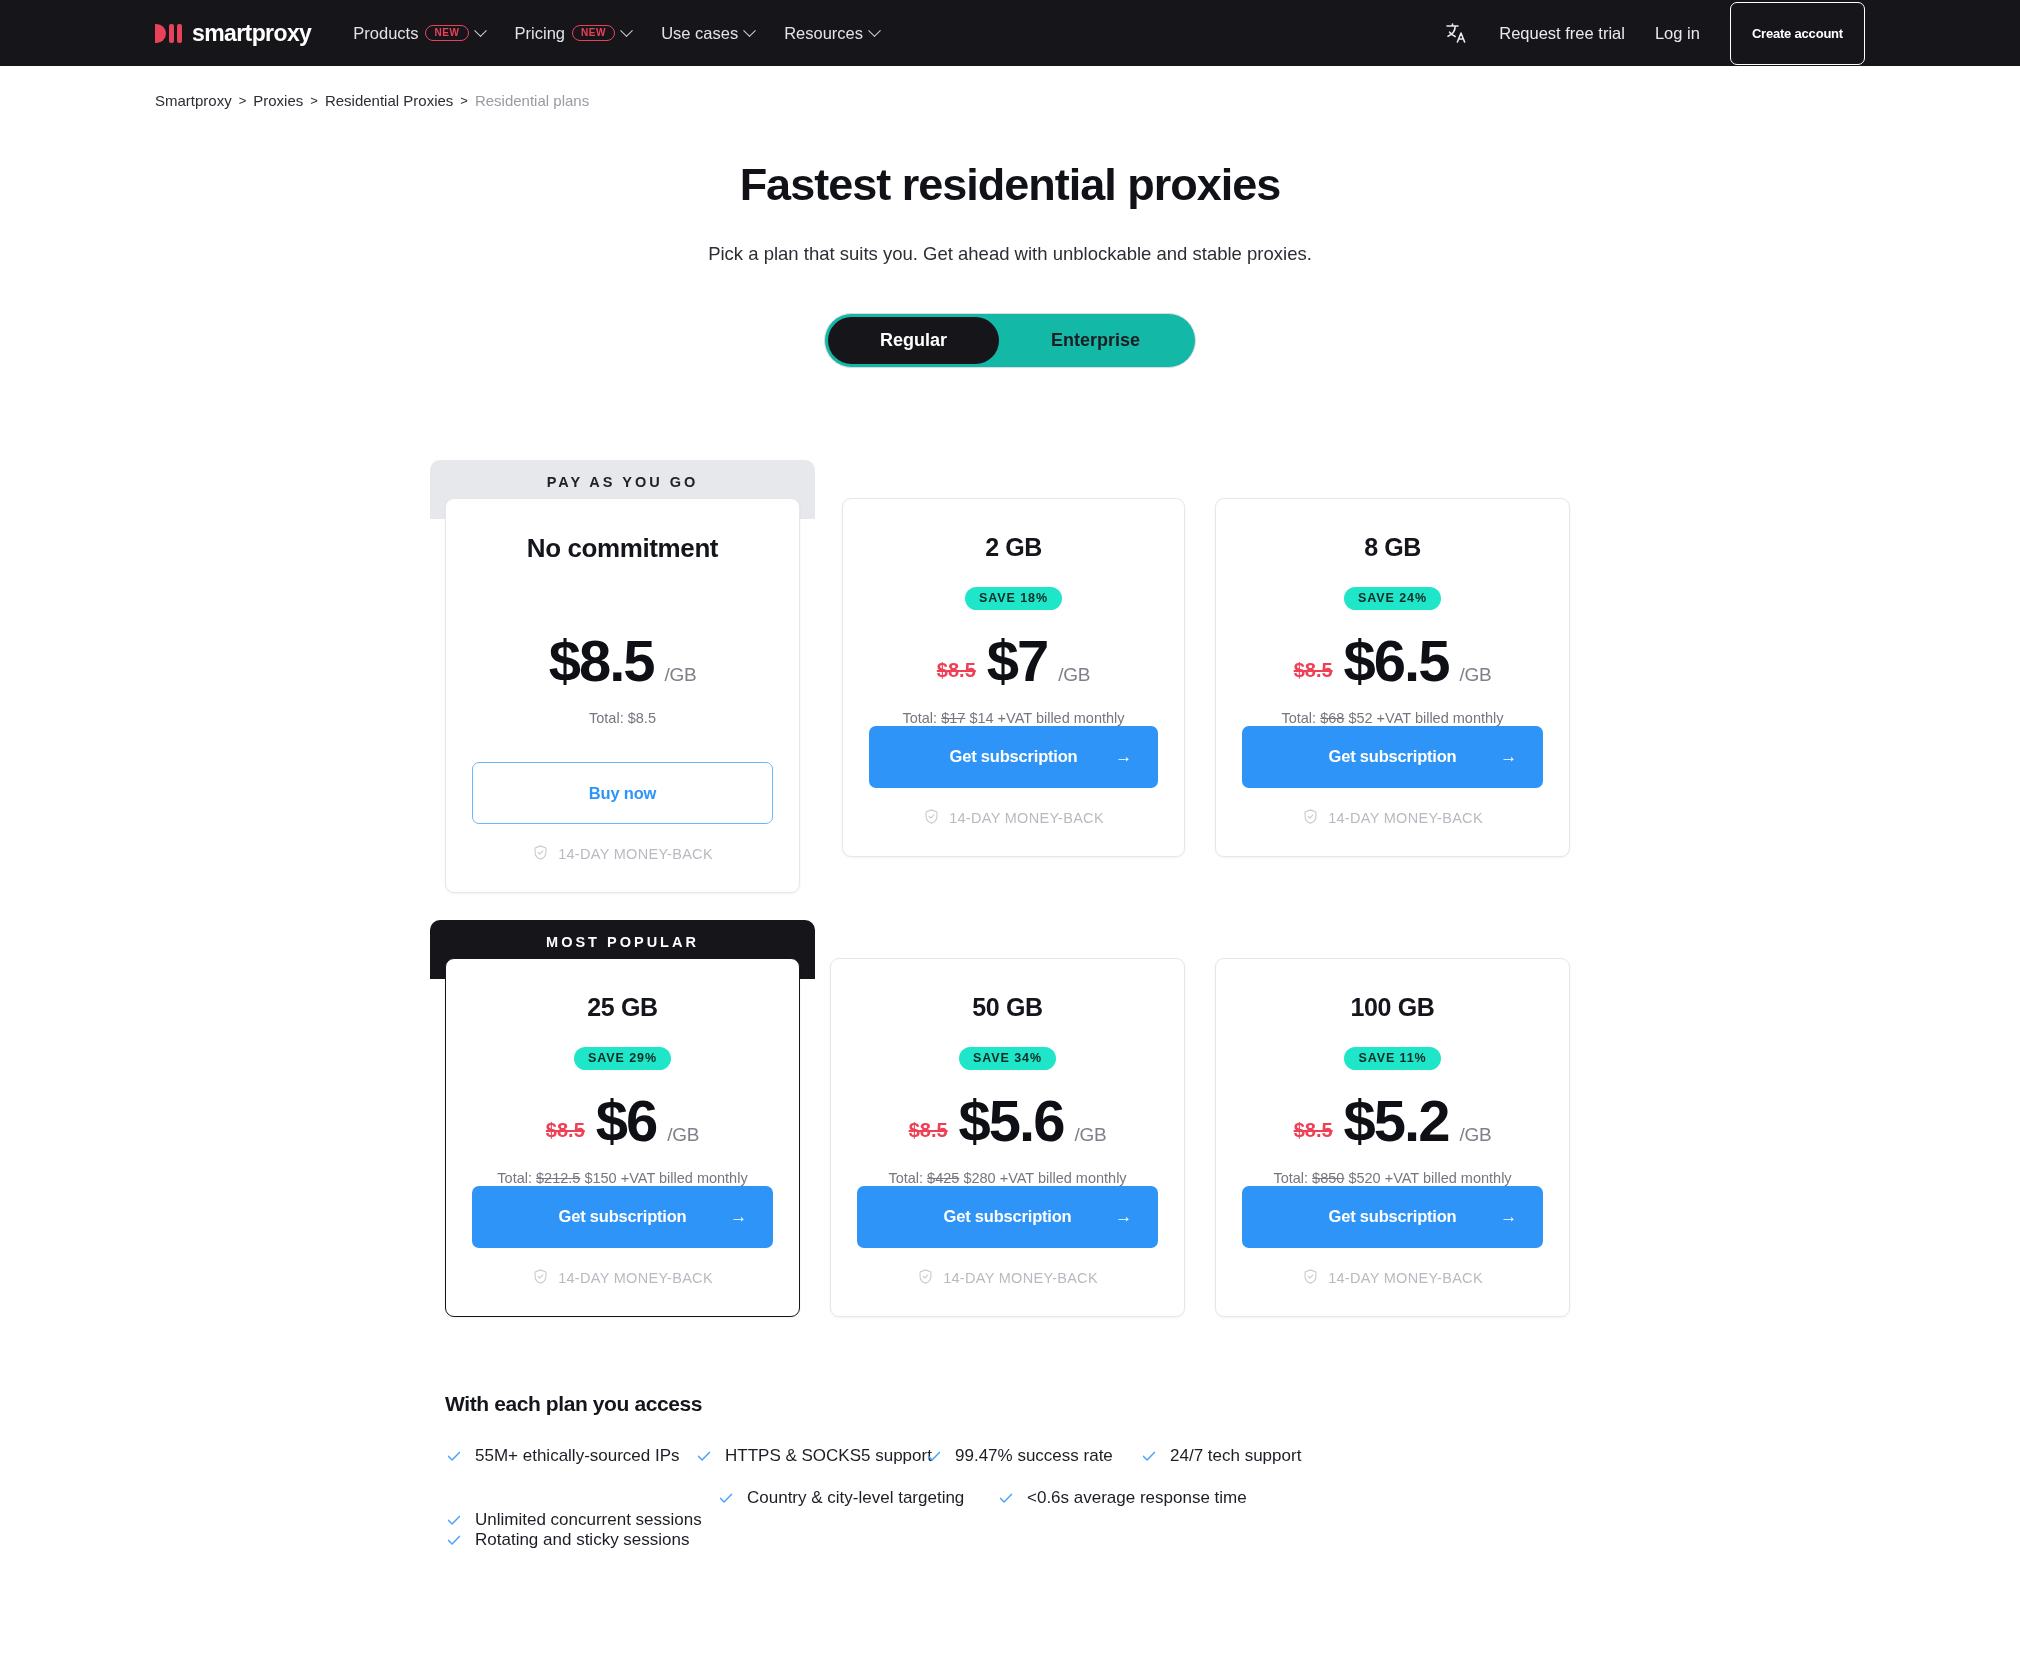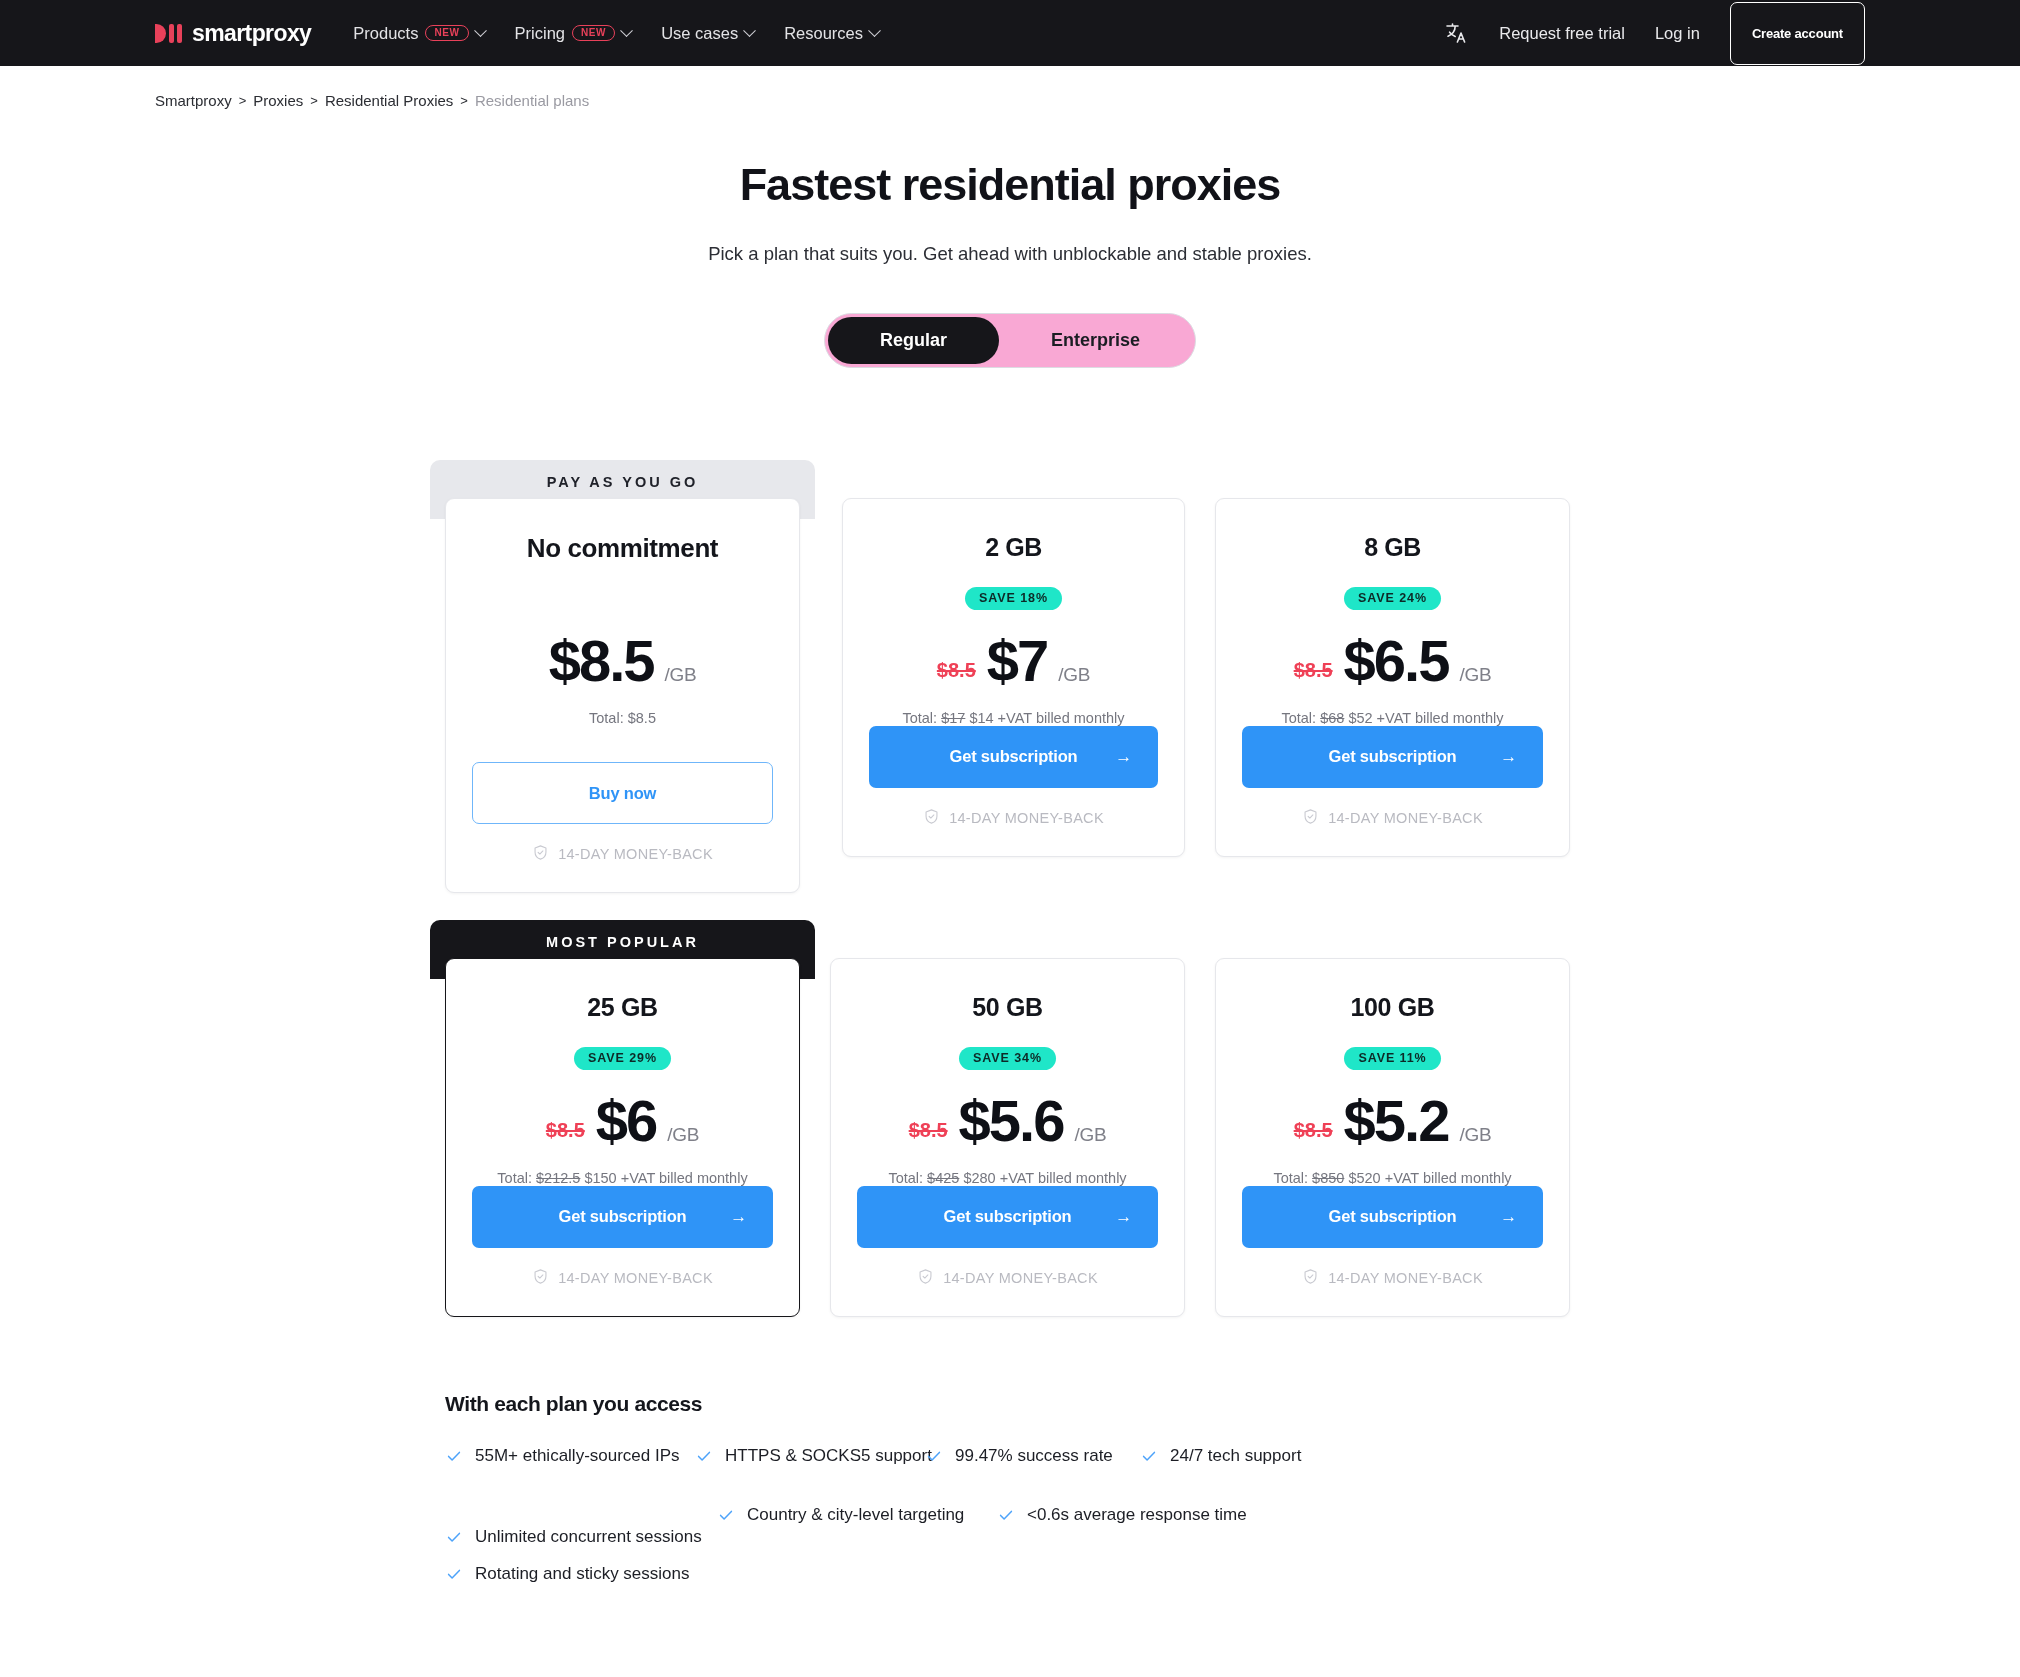--- a/index.html
+++ b/index.html
@@ -119,21 +119,21 @@
   }
 
   
   .toggle-wrap { display: flex; justify-content: center; margin-top: 48px; }
   .toggle {
     display: flex;
     align-items: center;
     border: 1.5px solid #dcdce2;
     border-radius: 40px;
     padding: 3px;
-    background: #f9a8d4;
+    background: #14b8a6;
   }
   .toggle-opt {
     padding: 13px 52px;
     border-radius: 40px;
     font-size: 18px;
     font-weight: 600;
     color: #1b1d23;
     cursor: pointer;
     white-space: nowrap;
   }
@@ -284,21 +284,21 @@
   .features {
     width: 1130px;
     margin: 75px auto 0;
   }
   .features h2 {
     font-size: 21px;
     font-weight: 700;
     letter-spacing: -0.4px;
     color: #14161c;
   }
-  .feature-rows { margin-top: 30px; display: flex; flex-direction: column; gap: 17px; }
+  .feature-rows { margin-top: 30px; display: flex; flex-direction: column; }
   .feature-row { display: flex; align-items: center; }
   .feature {
     display: flex;
     align-items: center;
     gap: 12px;
     font-size: 17px;
     color: #1c1e25;
     white-space: nowrap;
   }
   .check {

